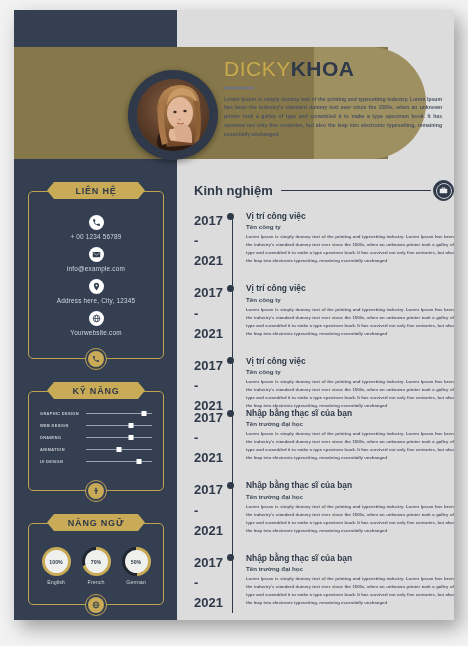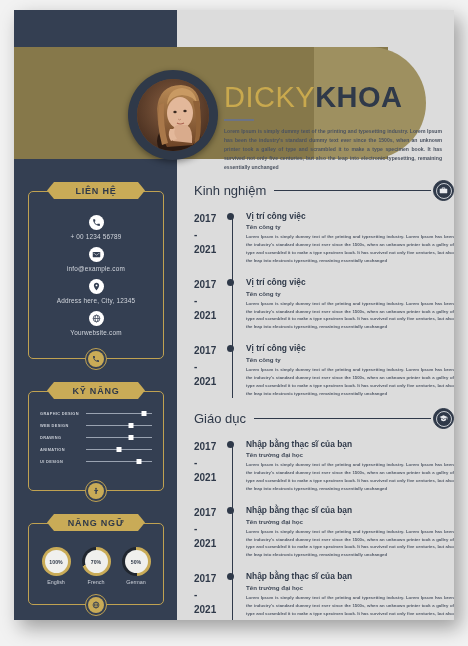--- a/index.html
+++ b/index.html
@@ -63,25 +63,24 @@
     width: 72px; height: 72px;
     border-radius: 50%;
     overflow: hidden;
     background: #6d4b35;
   }
   .portrait svg { display: block; }
 
   
   .name-block { position: absolute; left: 210px; top: 48px; width: 218px; }
   .name-line {
-    font-size: 29px;
+    font-size: 21px;
     letter-spacing: 0.5px;
     line-height: 1.05;
     font-weight: 400;
-    margin-top: 24px;
   }
   .name-first { color: #c9a94e; font-weight: 300; }
   .name-last { color: #2f3949; font-weight: 700; }
   .job-title {
     color: #3b4556;
     font-size: 11.5px;
     letter-spacing: 0.6px;
     font-weight: 600;
     margin-top: 1px;
   }
@@ -234,21 +233,21 @@
   .main { position: absolute; left: 180px; top: 0; width: 260px; }
 
   .sec-head {
     display: flex;
     align-items: center;
     margin-bottom: 10px;
   }
   .sec-title {
     color: #2f3949;
     font-size: 13px;
-    font-weight: 400;
+    font-weight: 700;
     white-space: nowrap;
   }
   .sec-rule {
     flex: 1;
     height: 1.4px;
     background: #2f3949;
     margin: 0 2px 0 8px;
   }
   .sec-badge {
     width: 21px; height: 21px;
@@ -279,21 +278,21 @@
     background: #2f3949;
   }
   .entry {
     position: relative;
     display: flex;
     margin-bottom: 12px;
   }
   .entry-date {
     width: 32px;
     color: #2f3949;
-    font-size: 10px;
+    font-size: 13px;
     line-height: 1.55;
     font-weight: 600;
     flex: none;
   }
   .entry-dot {
     position: relative;
     width: 11px;
     flex: none;
   }
   .entry-dot i {
@@ -581,31 +580,20 @@
           <div class="entry-role">Vị trí công việc</div>
           <div class="entry-org">Tên công ty</div>
           <div class="entry-desc">Lorem Ipsum is simply dummy text of the printing and typesetting industry. Lorem Ipsum has been the industry's standard dummy text ever since the 1500s, when an unknown printer took a galley of type and scrambled it to make a type specimen book. It has survived not only five centuries, but also the leap into electronic typesetting, remaining essentially unchanged</div>
         </div>
       </div>
 
     </div>
   </div>
 
   <div class="main" style="top:398px;">
-    <div class="sec-head">
-      <span class="sec-title">Giáo dục</span>
-      <span class="sec-rule"></span>
-      <span class="sec-badge">
-        <span class="sec-badge-ring">
-          <svg width="9" height="9" viewBox="0 0 24 24" fill="#e8eaee">
-              <path d="M12 3 1.5 8.2 12 13.4l8.5-4.2v5.3h1.9V8.2L12 3zM5.4 11.6v4c0 2 3 3.4 6.6 3.4s6.6-1.4 6.6-3.4v-4L12 15 5.4 11.6z"></path>
-            </svg>
-        </span>
-      </span>
-    </div>
 
     <div class="timeline">
       <div class="tl-line"></div>
 
       <div class="entry">
         <div class="entry-date">
           <div>2017</div>
           <div>-</div>
           <div>2021</div>
         </div>

